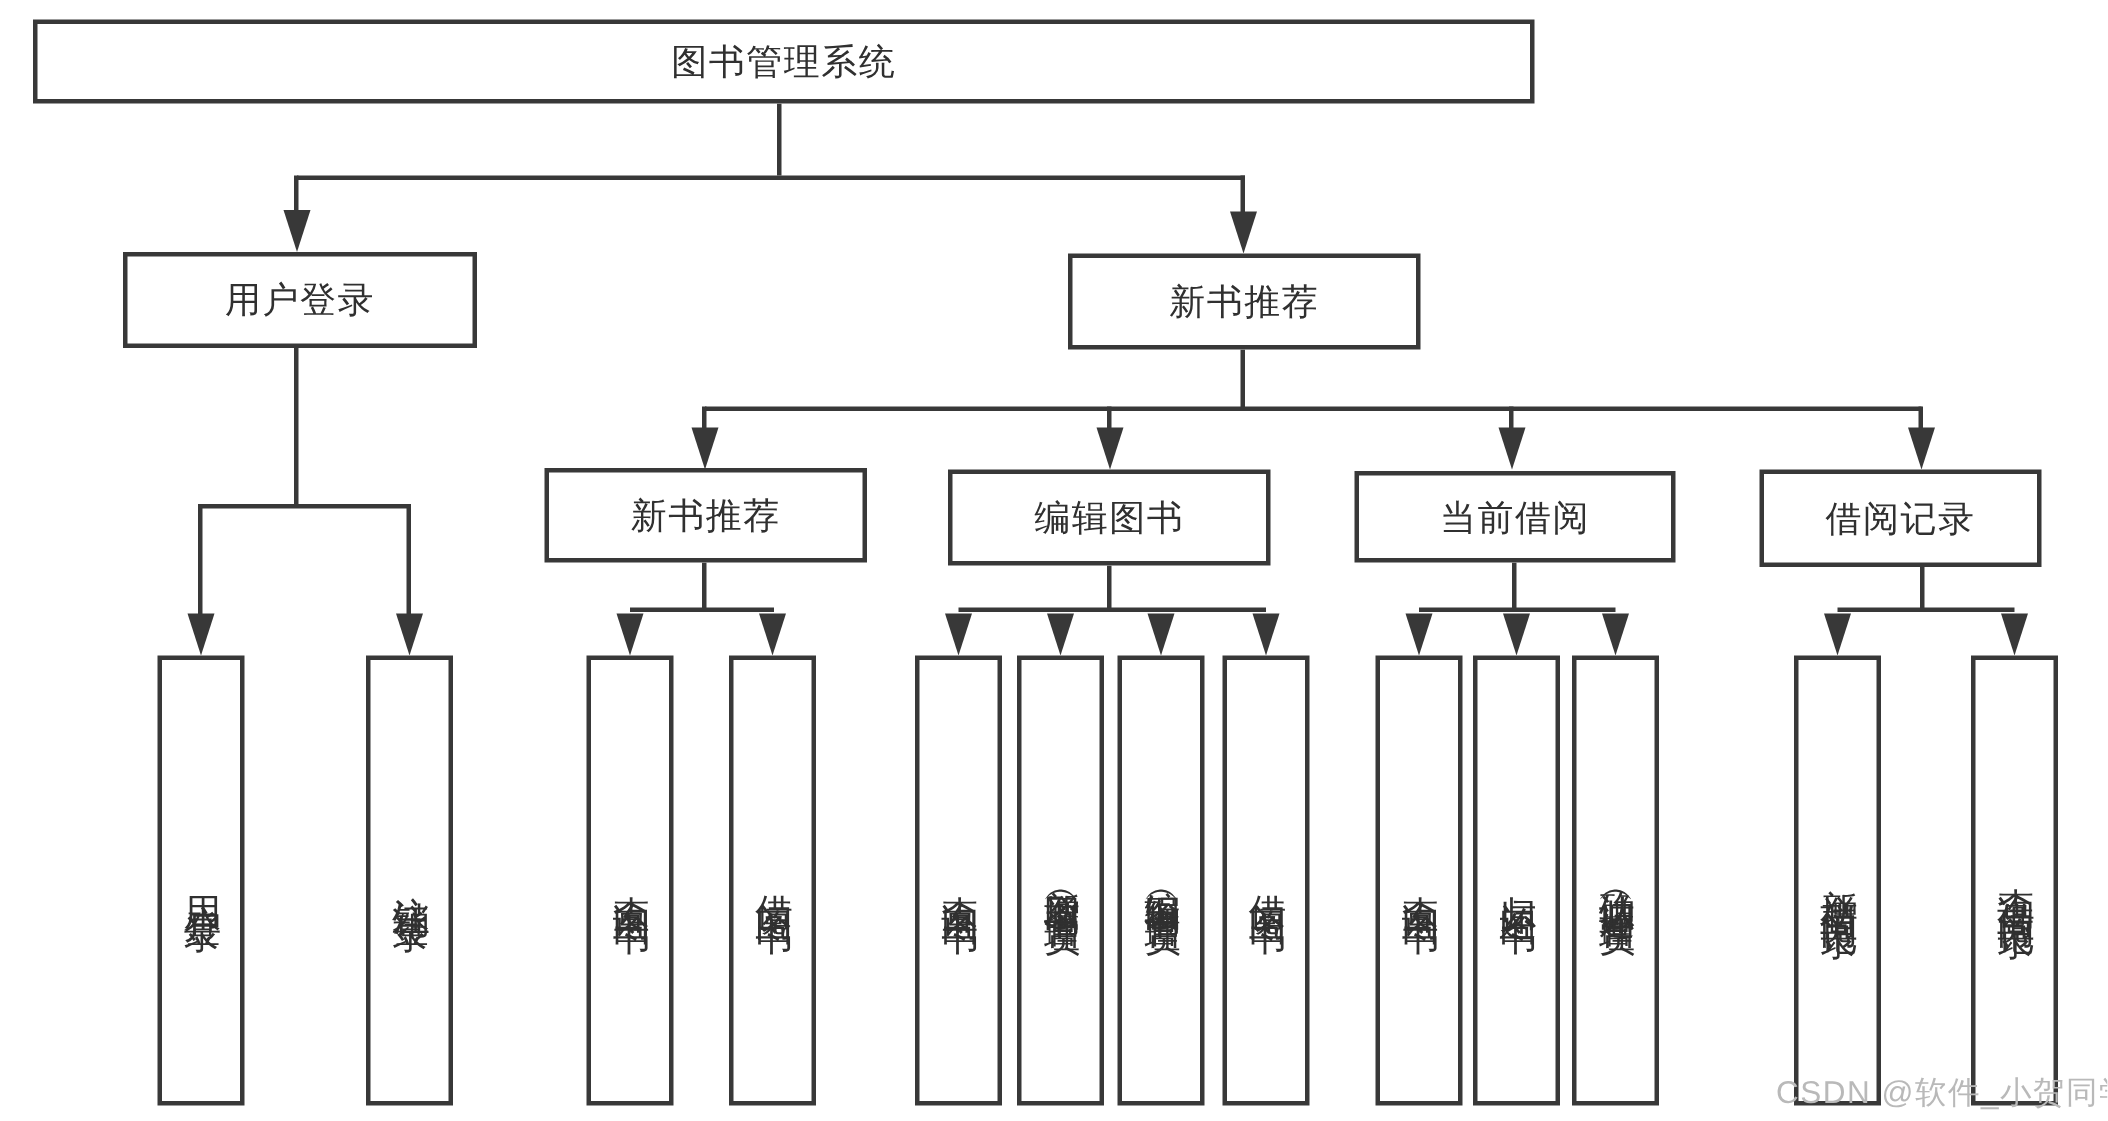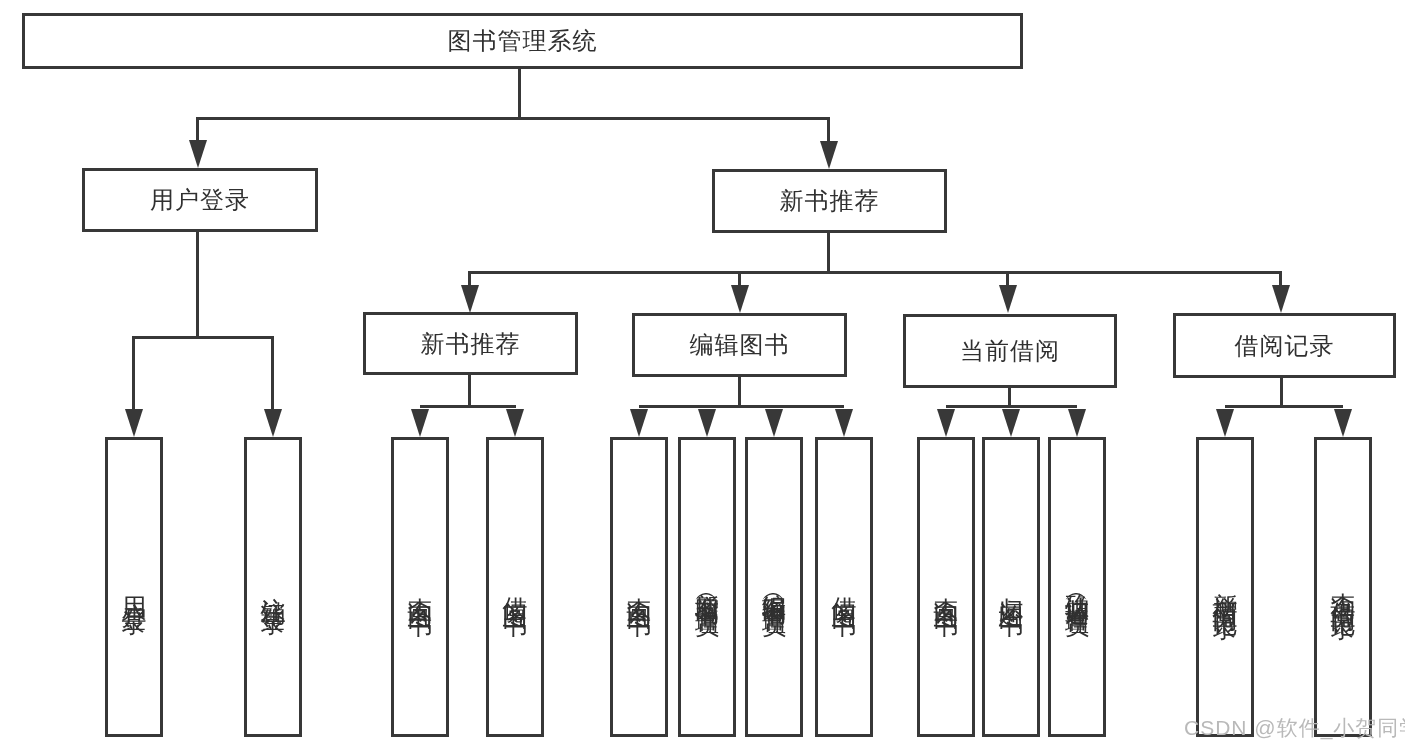--- a/index.html
+++ b/index.html
@@ -112,24 +112,24 @@
   <div class="arrow" style="left:999px; top:285px;"></div>
   <div class="vl" style="left:1279px; top:271px; height:16px;"></div>
   <div class="arrow" style="left:1272px; top:285px;"></div>
 
   <div class="node" style="left:363px; top:312px; width:215px; height:63px;text-align:center;">
     <span>新书推荐</span>
   </div>
   <div class="node" style="left:632px; top:313px; width:215px; height:64px;">
     <span>编辑图书</span>
   </div>
-  <div class="node" style="left:903px; top:314px; width:214px; height:74px;">
+  <div class="node" style="left:903px; top:314px; width:214px; height:61px;">
     <span>当前借阅</span>
   </div>
-  <div class="node" style="left:1173px; top:313px; width:223px; height:65px;">
+  <div class="node" style="left:1173px; top:313px; width:188px; height:65px;">
     <span>借阅记录</span>
   </div>
 
   <div class="vl" style="left:468px; top:375px; height:32px;"></div>
   <div class="hl" style="left:420px; top:405px; width:96px;"></div>
   <div class="arrow" style="left:411px; top:409px;"></div>
   <div class="arrow" style="left:506px; top:409px;"></div>
 
   <div class="vl" style="left:738px; top:377px; height:30px;"></div>
   <div class="hl" style="left:639px; top:405px; width:205px;"></div>

